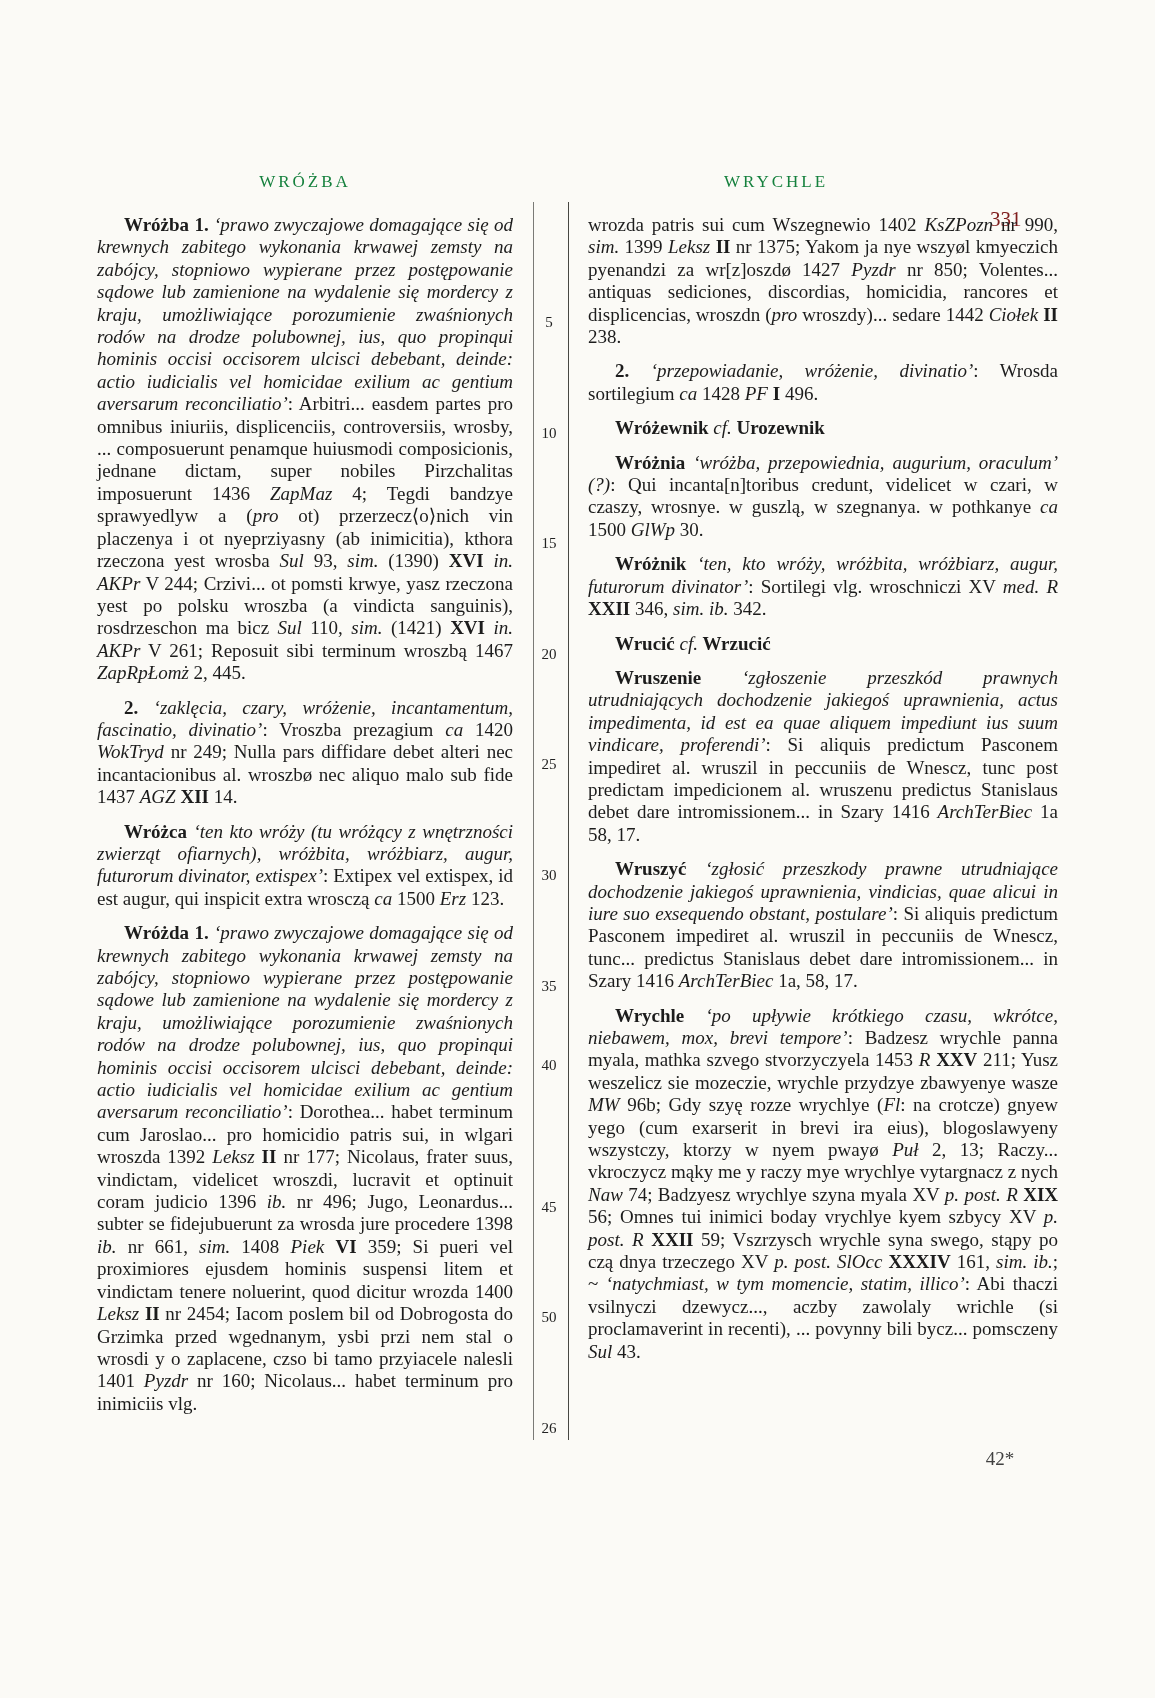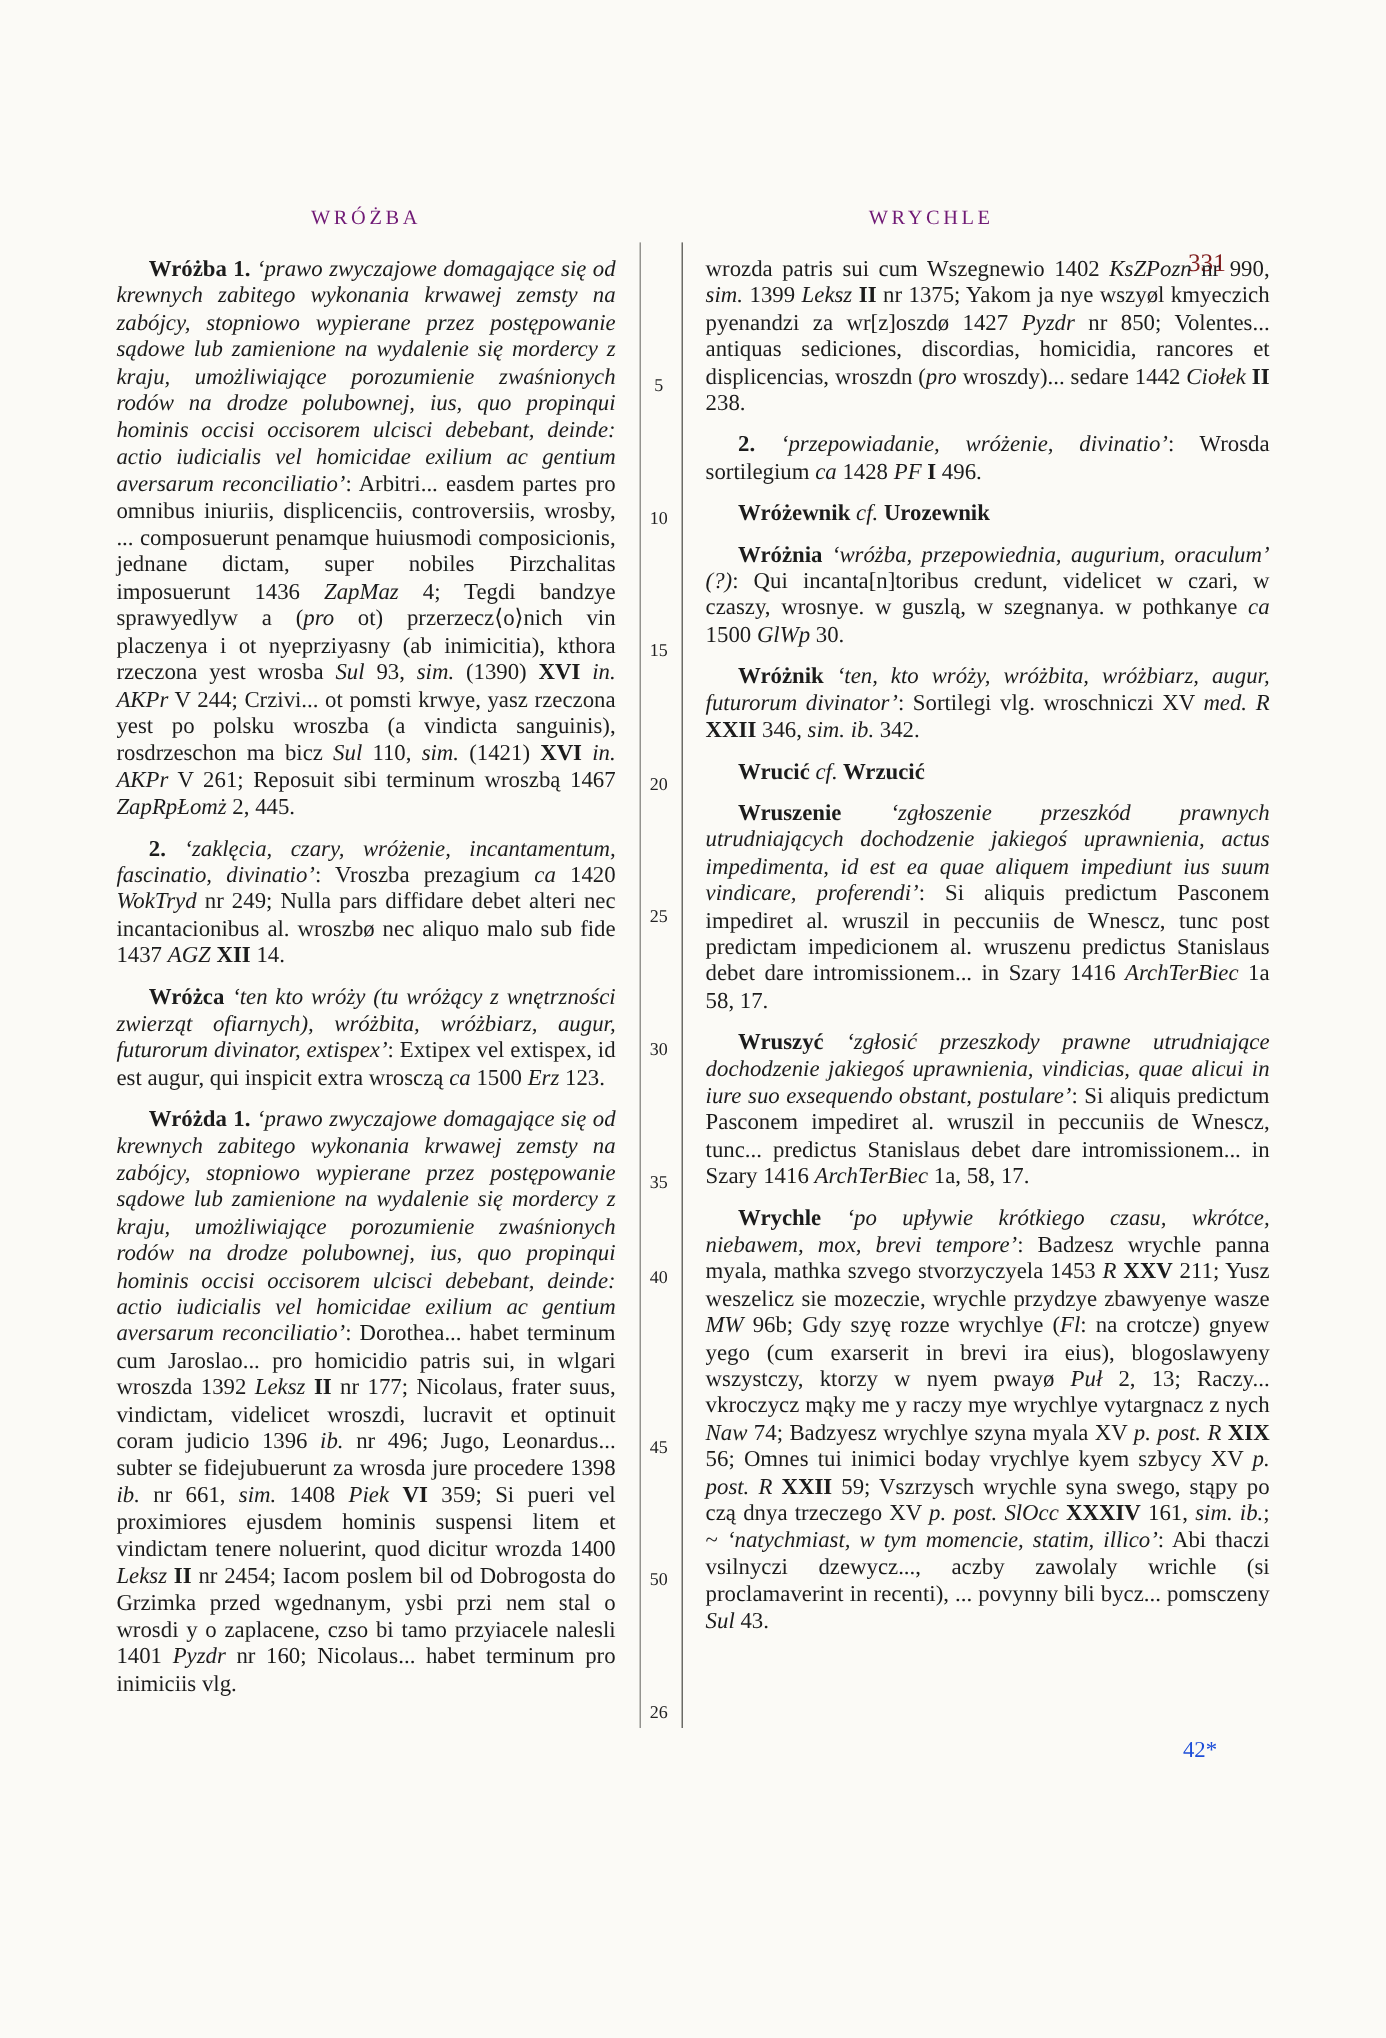--- a/index.html
+++ b/index.html
@@ -8,21 +8,21 @@
     width:1155px;height:1698px;
     margin:0 auto;
     background:#fbfaf6;
     font-family:"Liberation Serif","DejaVu Serif",serif;
     color:#1c1c1c;
     overflow:hidden;
   }
   .running-head{
     position:absolute;top:172px;
     font-size:17px;letter-spacing:3px;
-    color:#701a75;white-space:nowrap;
+    color:#15803d;white-space:nowrap;
   }
   .rh-left{left:85px;width:440px;text-align:center;}
   .rh-right{left:576px;width:400px;text-align:center;}
   .page-num{
     position:absolute;top:169px;left:990px;width:80px;
     text-align:left;font-size:21px;color:#7f1d1d;margin-top:38px;
   }
   .col{
     position:absolute;top:202px;
     font-size:19px;line-height:22.4px;
@@ -39,21 +39,21 @@
   .rule-left{left:533px;background:#7a7a76;}
   .rule-right{left:568px;background:#474742;}
   .gutter{position:absolute;left:0;top:0;width:0;height:0;}
   .gnum{
     position:absolute;left:534px;width:30px;
     text-align:center;font-size:15px;color:#222;
     font-family:"Liberation Serif","DejaVu Serif",serif;
   }
   .sig{
     position:absolute;top:1448px;left:960px;width:80px;
-    text-align:center;font-size:19px;color:#1d4ed8;
+    text-align:center;font-size:19px;color:#404040;
   }
 </style>
 </head>
 <body>
 
 <div class="page">
 
   <div class="running-head rh-left">WRÓŻBA</div>
 
   <div class="running-head rh-right">WRYCHLE</div>

